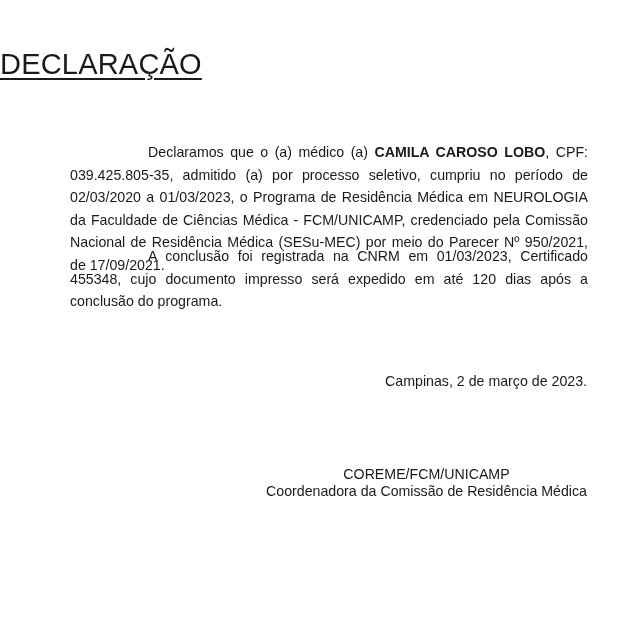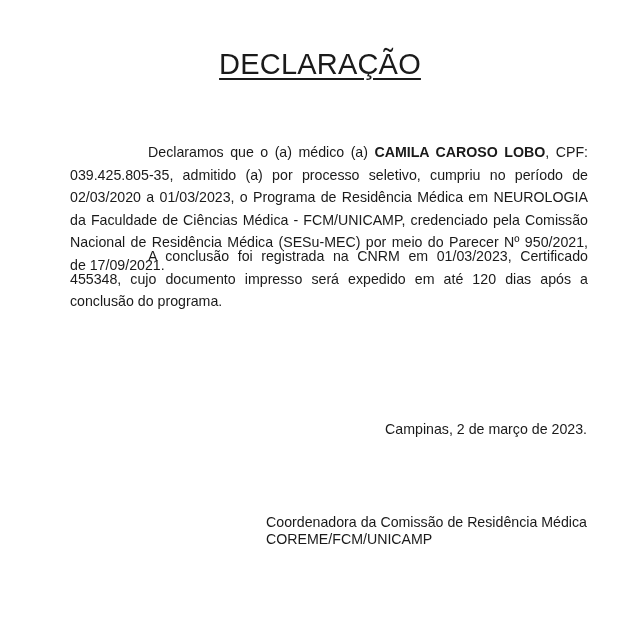--- a/index.html
+++ b/index.html
@@ -1,37 +1,37 @@
 <!DOCTYPE html>
 <html><head>
 <meta charset="utf-8">
 <style>
   html, body { margin:0; padding:0; }
   body { width:640px; height:640px; background:#ffffff; position:relative; overflow:hidden;
          font-family:"Liberation Sans", sans-serif; color:#1a1a1a; }
-  .title { position:absolute; left:0; width:640px; top:48px; text-align:center;
+  .title { position:absolute; left:0; width:640px; top:48px; text-align:left;
            font-size:29px; text-decoration:underline; text-decoration-thickness:2px;
            text-underline-offset:4px; letter-spacing:0.2px; }
   .body-text { position:absolute; left:70px; width:518px; font-size:14.2px; line-height:22.6px;
                text-align:justify; }
   .p1 { top:141px; }
   .p2 { top:245px; }
   .indent { display:inline-block; width:78px; }
   .name { font-weight:bold; }
-  .right { position:absolute; right:53px; text-align:left; font-size:14.2px; line-height:17px;margin-top:48px; }
+  .right { position:absolute; right:53px; text-align:center; font-size:14.2px; line-height:17px; }
   .date { top:373px; }
   .sig { top:466px; }
 </style>
 </head>
 <body>
 
 <div class="title">DECLARAÇÃO</div>
 
 <div class="body-text p1"><span class="indent"></span><span>Declaramos que o (a) médico (a) </span><span class="name">CAMILA CAROSO LOBO</span><span>, CPF: 039.425.805-35, admitido (a) por processo seletivo, cumpriu no período de 02/03/2020 a 01/03/2023, o Programa de Residência Médica em NEUROLOGIA da Faculdade de Ciências Médica - FCM/UNICAMP, credenciado pela Comissão Nacional de Residência Médica (SESu-MEC) por meio do Parecer Nº 950/2021, de 17/09/2021.</span></div>
 
 <div class="body-text p2"><span class="indent"></span><span>A conclusão foi registrada na CNRM em 01/03/2023, Certificado 455348, cujo documento impresso será expedido em até 120 dias após a conclusão do programa.</span></div>
 
 <div class="right date">Campinas, 2 de março de 2023.</div>
 
 <div class="right sig">
+  <div>COREME/FCM/UNICAMP</div>
   <div>Coordenadora da Comissão de Residência Médica</div>
-  <div>COREME/FCM/UNICAMP</div>
 </div>
 
 </body></html>

